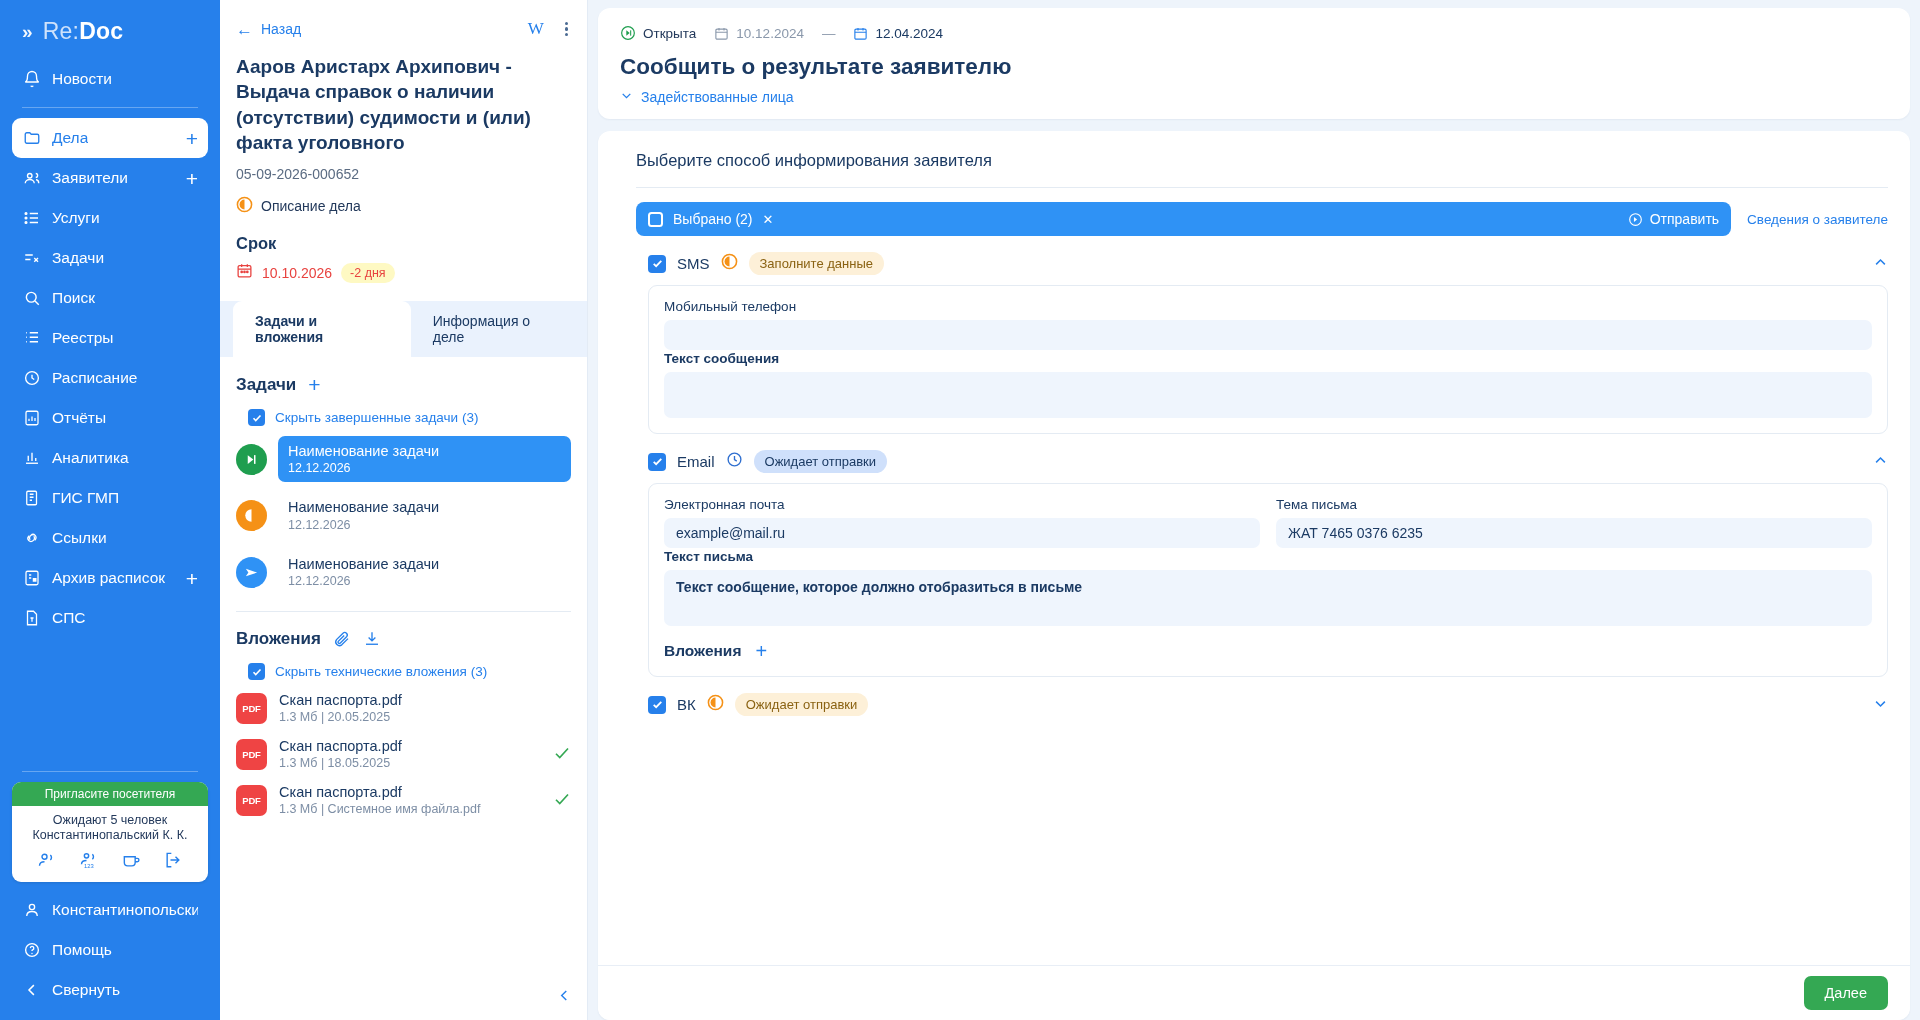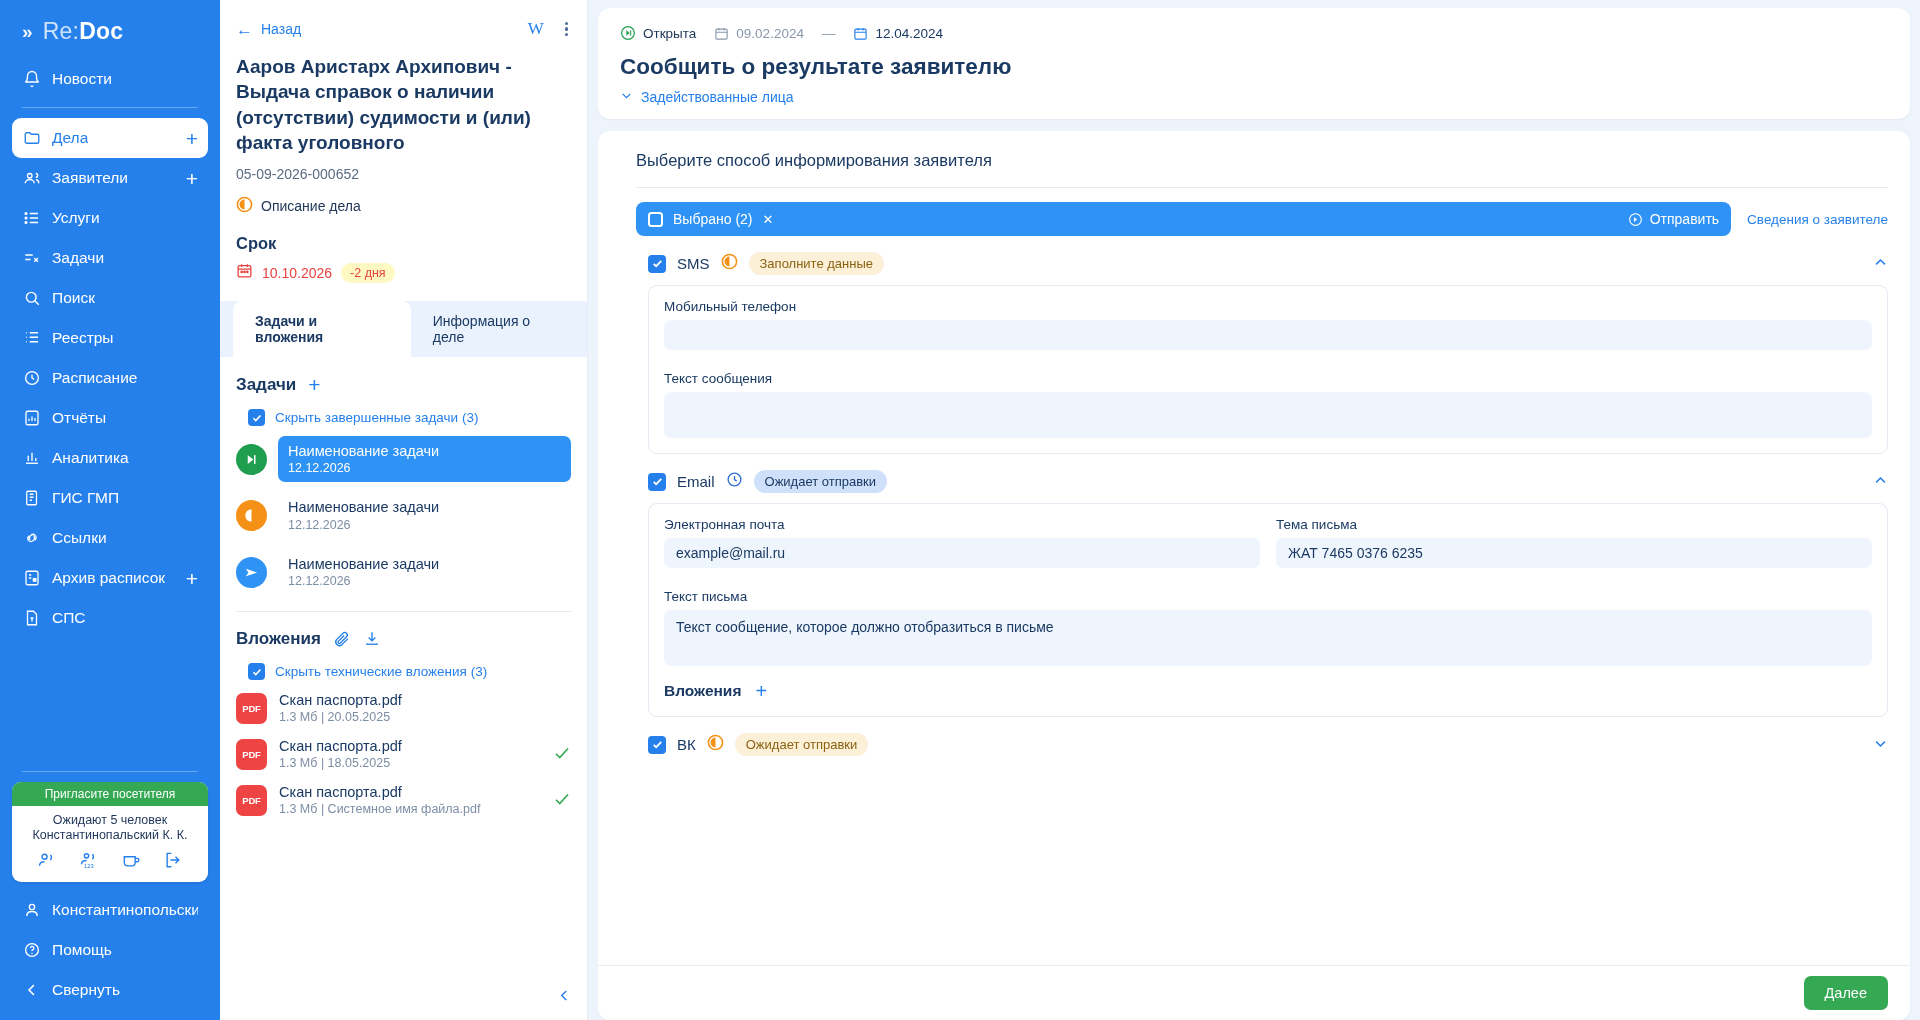--- a/index.html
+++ b/index.html
@@ -195,21 +195,21 @@
   .chan-chev { margin-left: auto; color: #2680eb; cursor: pointer; font-size: 14px; }
 
   .chan-panel { border: 1px solid #e4ebf3; border-radius: 9px; margin: 10px 0 0 12px; padding: 13px 15px 15px 15px; }
   .fld-lbl { font-size: 13.5px; color: #1b3a63; margin-bottom: 6px; }
   .fld {
     background: #eff5fd; border-radius: 7px; height: 30px; padding: 0 12px;
     display: flex; align-items: center; font-size: 14px; color: #1b3a63; cursor: text;
   }
   .fld.tall { height: 46px; align-items: flex-start; padding-top: 8px; }
   .fld.tall2 { height: 56px; align-items: flex-start; padding-top: 9px; }
-  .fld-gap { margin-top: 21px; }
+  .fld-gap { margin-top: 1px; font-weight: bold; }
   .two-col { display: flex; gap: 16px; }
   .two-col > div { flex: 1 1 0; }
   .att-row { display: flex; align-items: center; gap: 14px; margin-top: 15px; }
   .att-row .t { font-size: 15.5px; font-weight: 700; color: #1b3a63; }
   .att-row .plus { color: #2680eb; font-size: 20px; line-height: 1; cursor: pointer; font-weight: 300; }
 
   .rfooter {
     background: #fff; border-top: 1px solid #e8eef6;
     padding: 10px 22px; display: flex; justify-content: flex-end;
     border-radius: 0 0 12px 12px;
@@ -624,21 +624,21 @@
               <path d="M9.5 8l5 4-5 4z" fill="#1f9e4f" stroke="none"></path>
               <rect x="15.2" y="8" width="1.6" height="8" fill="#1f9e4f" stroke="none"></rect>
             </svg>
           <span class="meta-open">Открыта</span>
         </span>
         <span class="meta-item">
           <svg width="15" height="15" viewBox="0 0 24 24" fill="none" stroke="#8a98ab" stroke-width="1.8">
               <rect x="3" y="5" width="18" height="16" rx="2"></rect>
               <path d="M3 10h18M8 3v4M16 3v4"></path>
             </svg>
-          <span class="meta-date-grey">09.02.2024</span>
+          <span class="meta-date-grey">10.12.2024</span>
         </span>
         <span class="meta-dash">—</span>
         <span class="meta-item">
           <svg width="15" height="15" viewBox="0 0 24 24" fill="none" stroke="#2680eb" stroke-width="1.8">
               <rect x="3" y="5" width="18" height="16" rx="2"></rect>
               <path d="M3 10h18M8 3v4M16 3v4"></path>
             </svg>
           <span class="meta-date-blue">12.04.2024</span>
         </span>
       </div>

